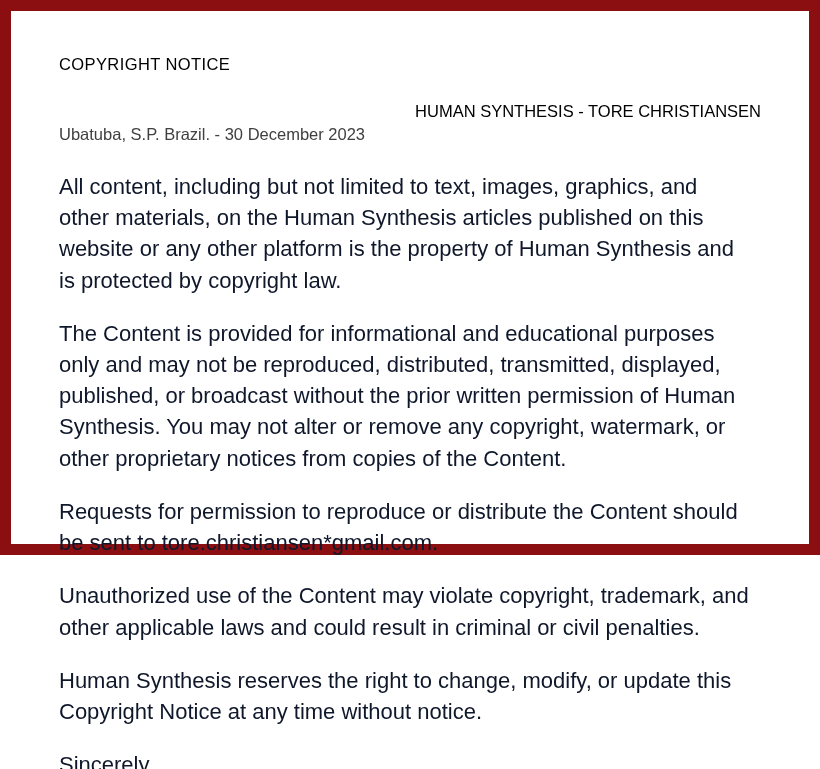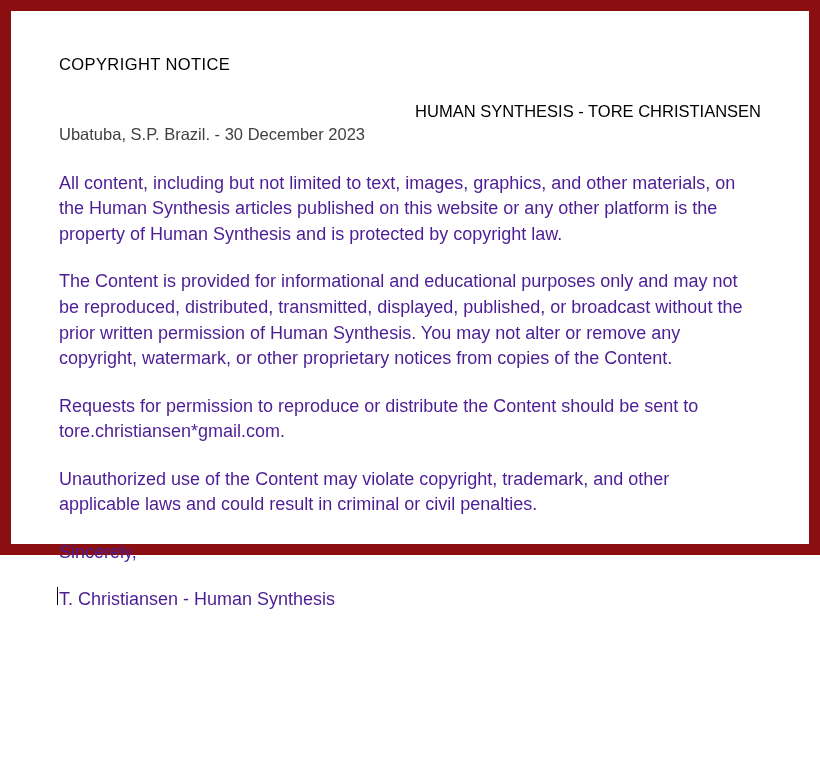--- a/index.html
+++ b/index.html
@@ -54,22 +54,22 @@
     font-weight: normal;
     text-align: right;
   }
   .doc-dateline {
     font-size: 16.5px;
     color: #404040;
     line-height: 1.42;
     margin: 0;
   }
   .doc-para {
-    font-size: 18px;
-    color: #4c1d95;
+    font-size: 22px;
+    color: #0f172a;
     line-height: 1.42;
     margin: 0 12px 22px 0;
     max-width: 720px;
   }
   .doc-para:last-child {
     margin-bottom: 0;
   }
   .signoff {
     position: relative;
   }
@@ -94,19 +94,20 @@
 
       <div class="doc-subtitle-block">
         <p class="doc-subtitle">HUMAN SYNTHESIS - TORE CHRISTIANSEN</p>
         <p class="doc-dateline">Ubatuba, S.P. Brazil. - 30 December 2023</p>
       </div>
 
       <p class="doc-para">All content, including but not limited to text, images, graphics, and other materials, on the Human Synthesis articles published on this website or any other platform is the property of Human Synthesis and is protected by copyright law.</p>
       <p class="doc-para">The Content is provided for informational and educational purposes only and may not be reproduced, distributed, transmitted, displayed, published, or broadcast without the prior written permission of Human Synthesis. You may not alter or remove any copyright, watermark, or other proprietary notices from copies of the Content.</p>
       <p class="doc-para">Requests for permission to reproduce or distribute the Content should be sent to tore.christiansen*gmail.com.</p>
       <p class="doc-para">Unauthorized use of the Content may violate copyright, trademark, and other applicable laws and could result in criminal or civil penalties.</p>
+      <p class="doc-para">Human Synthesis reserves the right to change, modify, or update this Copyright Notice at any time without notice.</p>
 
       <p class="doc-para">Sincerely,</p>
       <p class="doc-para signoff">T. Christiansen - Human Synthesis</p>
 
     </div>
   </div>
 </div>
 
 </body></html>

